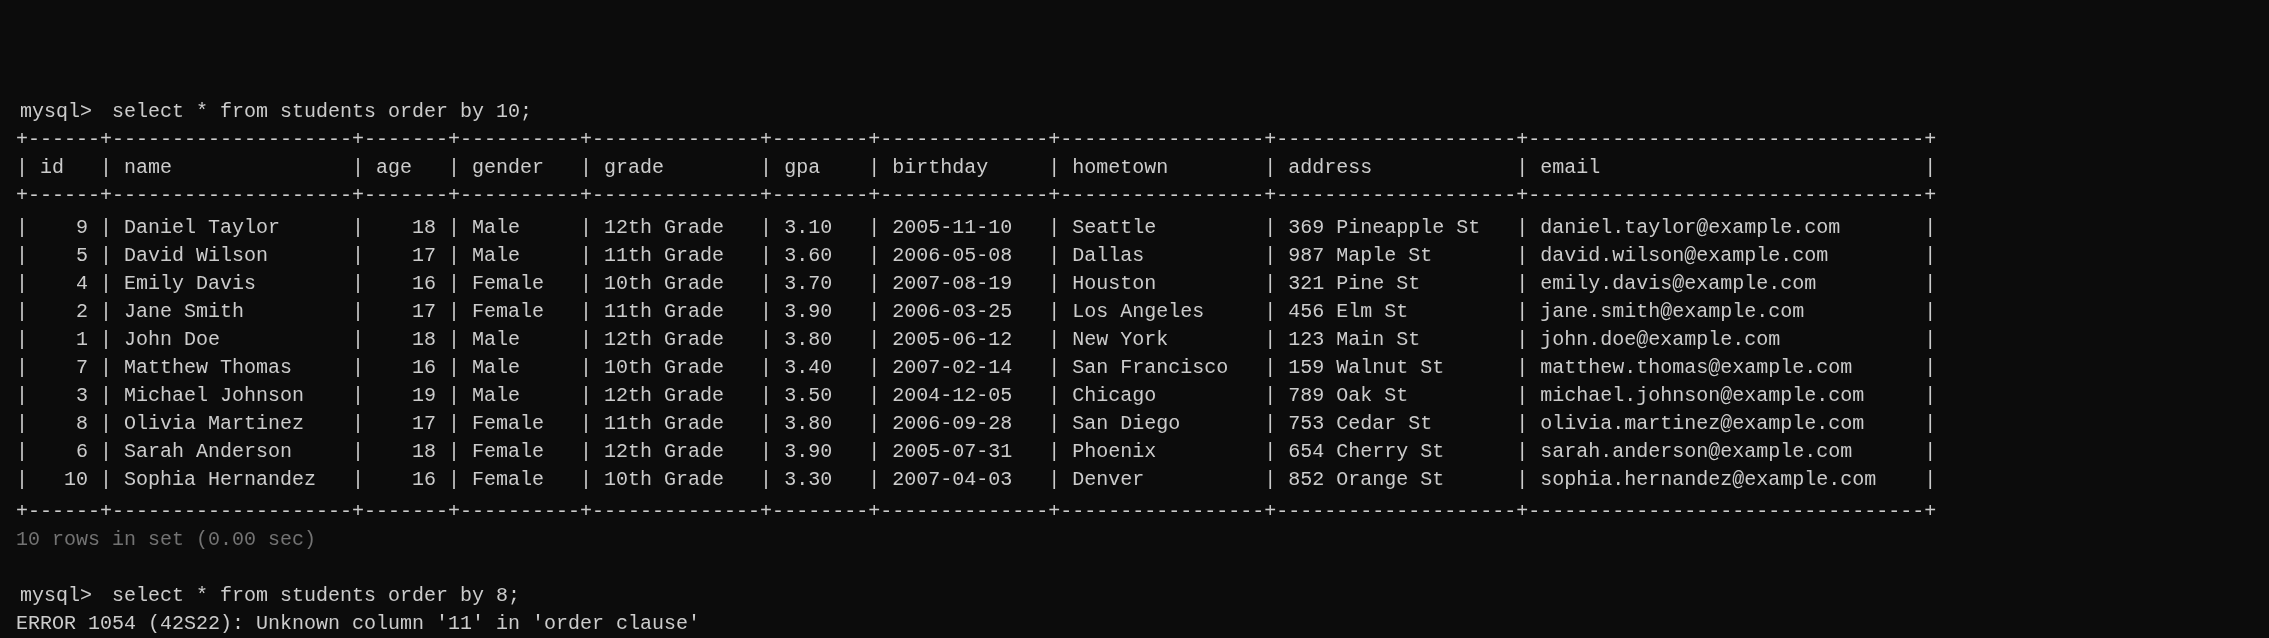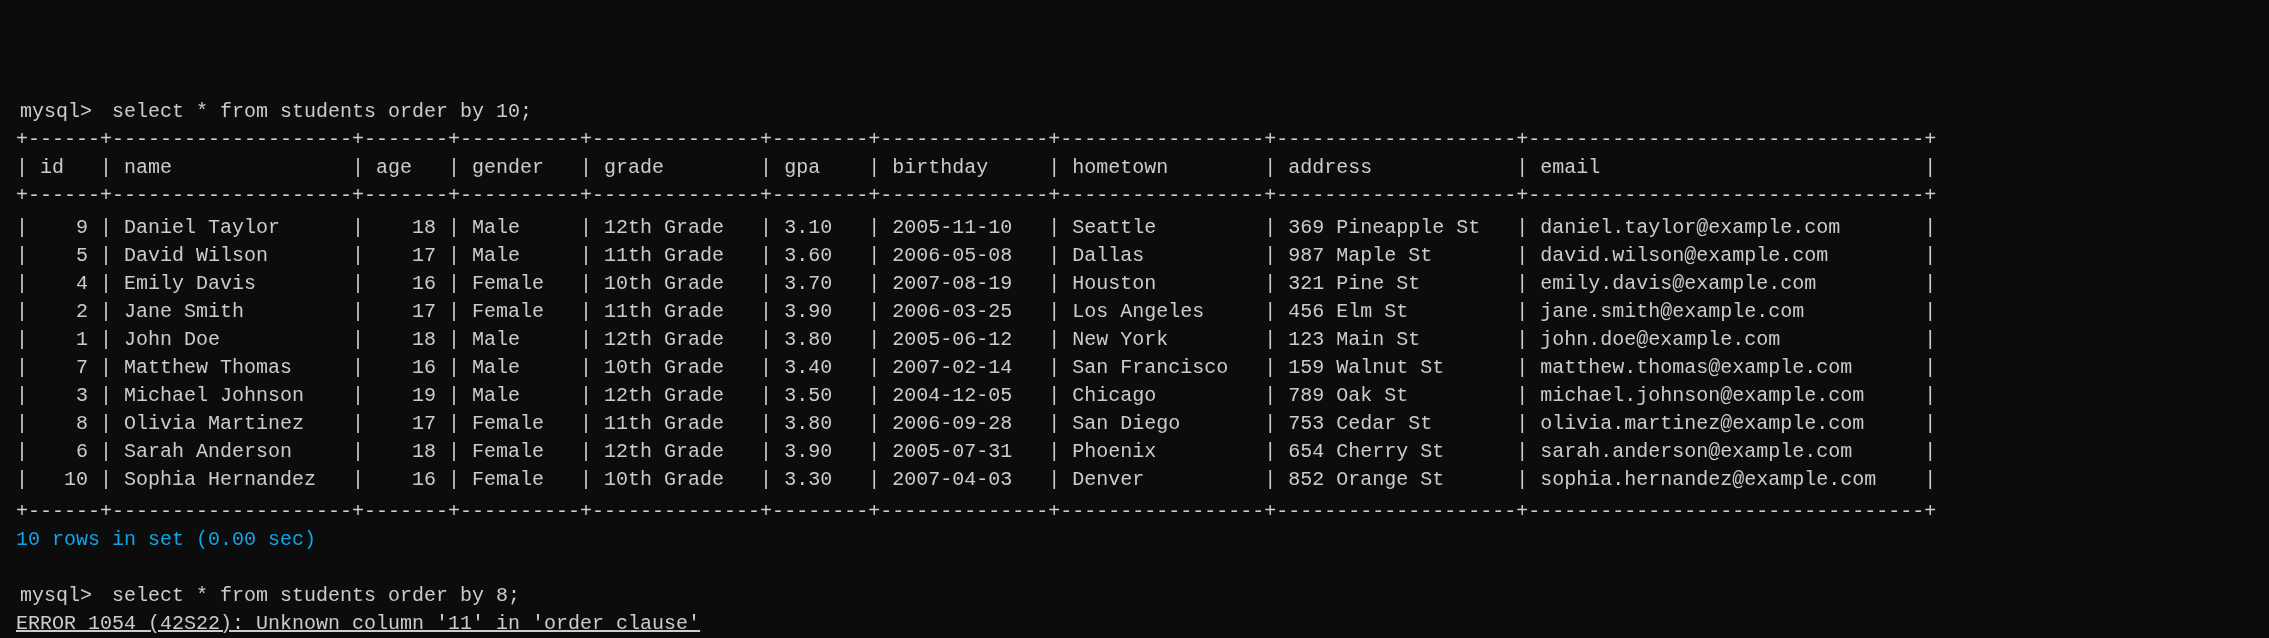--- a/index.html
+++ b/index.html
@@ -20,25 +20,24 @@
     .prompt-line {
       color: #cccccc;
     }
     .table-border {
       color: #cccccc;
     }
     .table-row {
       color: #cccccc;
     }
     .result-line {
-      color: #0ea5e9;
+      color: #737373;
     }
     .error-line {
       color: #cccccc;
-      text-decoration: underline;
     }
   </style>
 </head>
 <body>
 
 
 <div><span class="prompt-line"><span>mysql&gt;</span> <span>select * from students order by 10;</span></span>
 <span class="table-border" id="border-line">+------+--------------------+-------+----------+--------------+--------+--------------+-----------------+--------------------+---------------------------------+</span>
 <span class="table-row" id="header-row">| id   | name               | age   | gender   | grade        | gpa    | birthday     | hometown        | address            | email                           |</span>
 <span class="table-border" id="border-line-2">+------+--------------------+-------+----------+--------------+--------+--------------+-----------------+--------------------+---------------------------------+</span>

